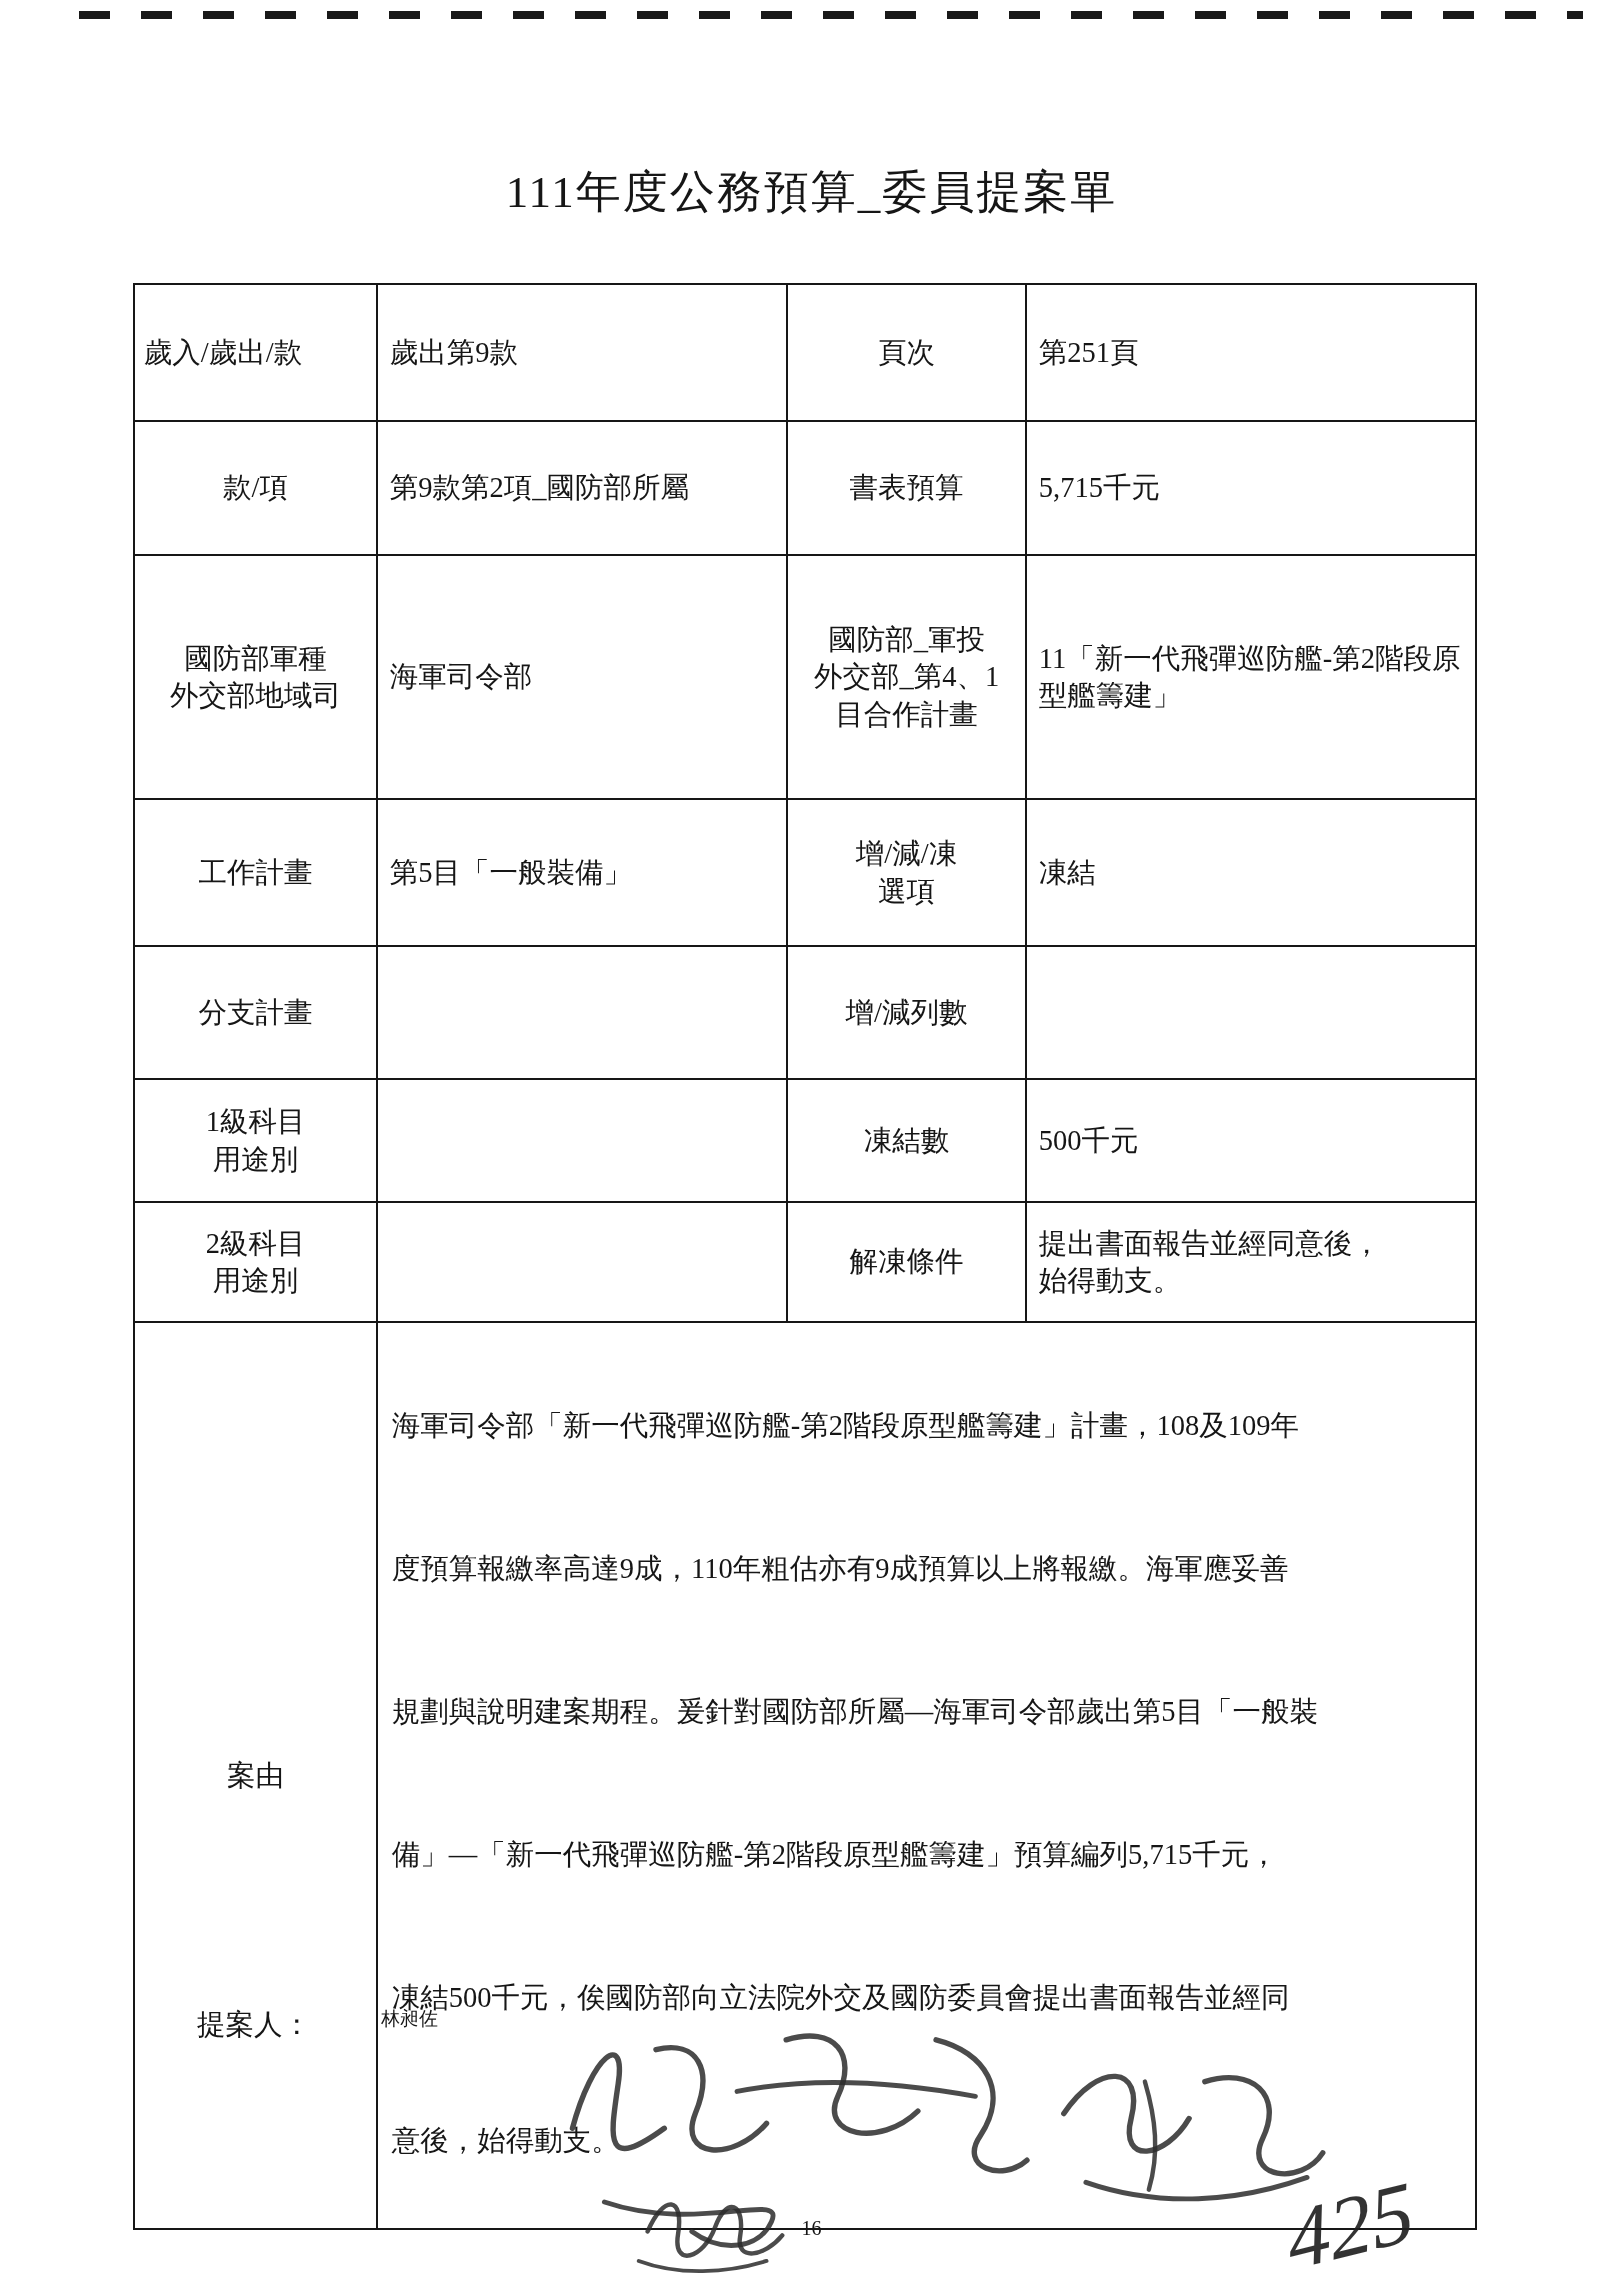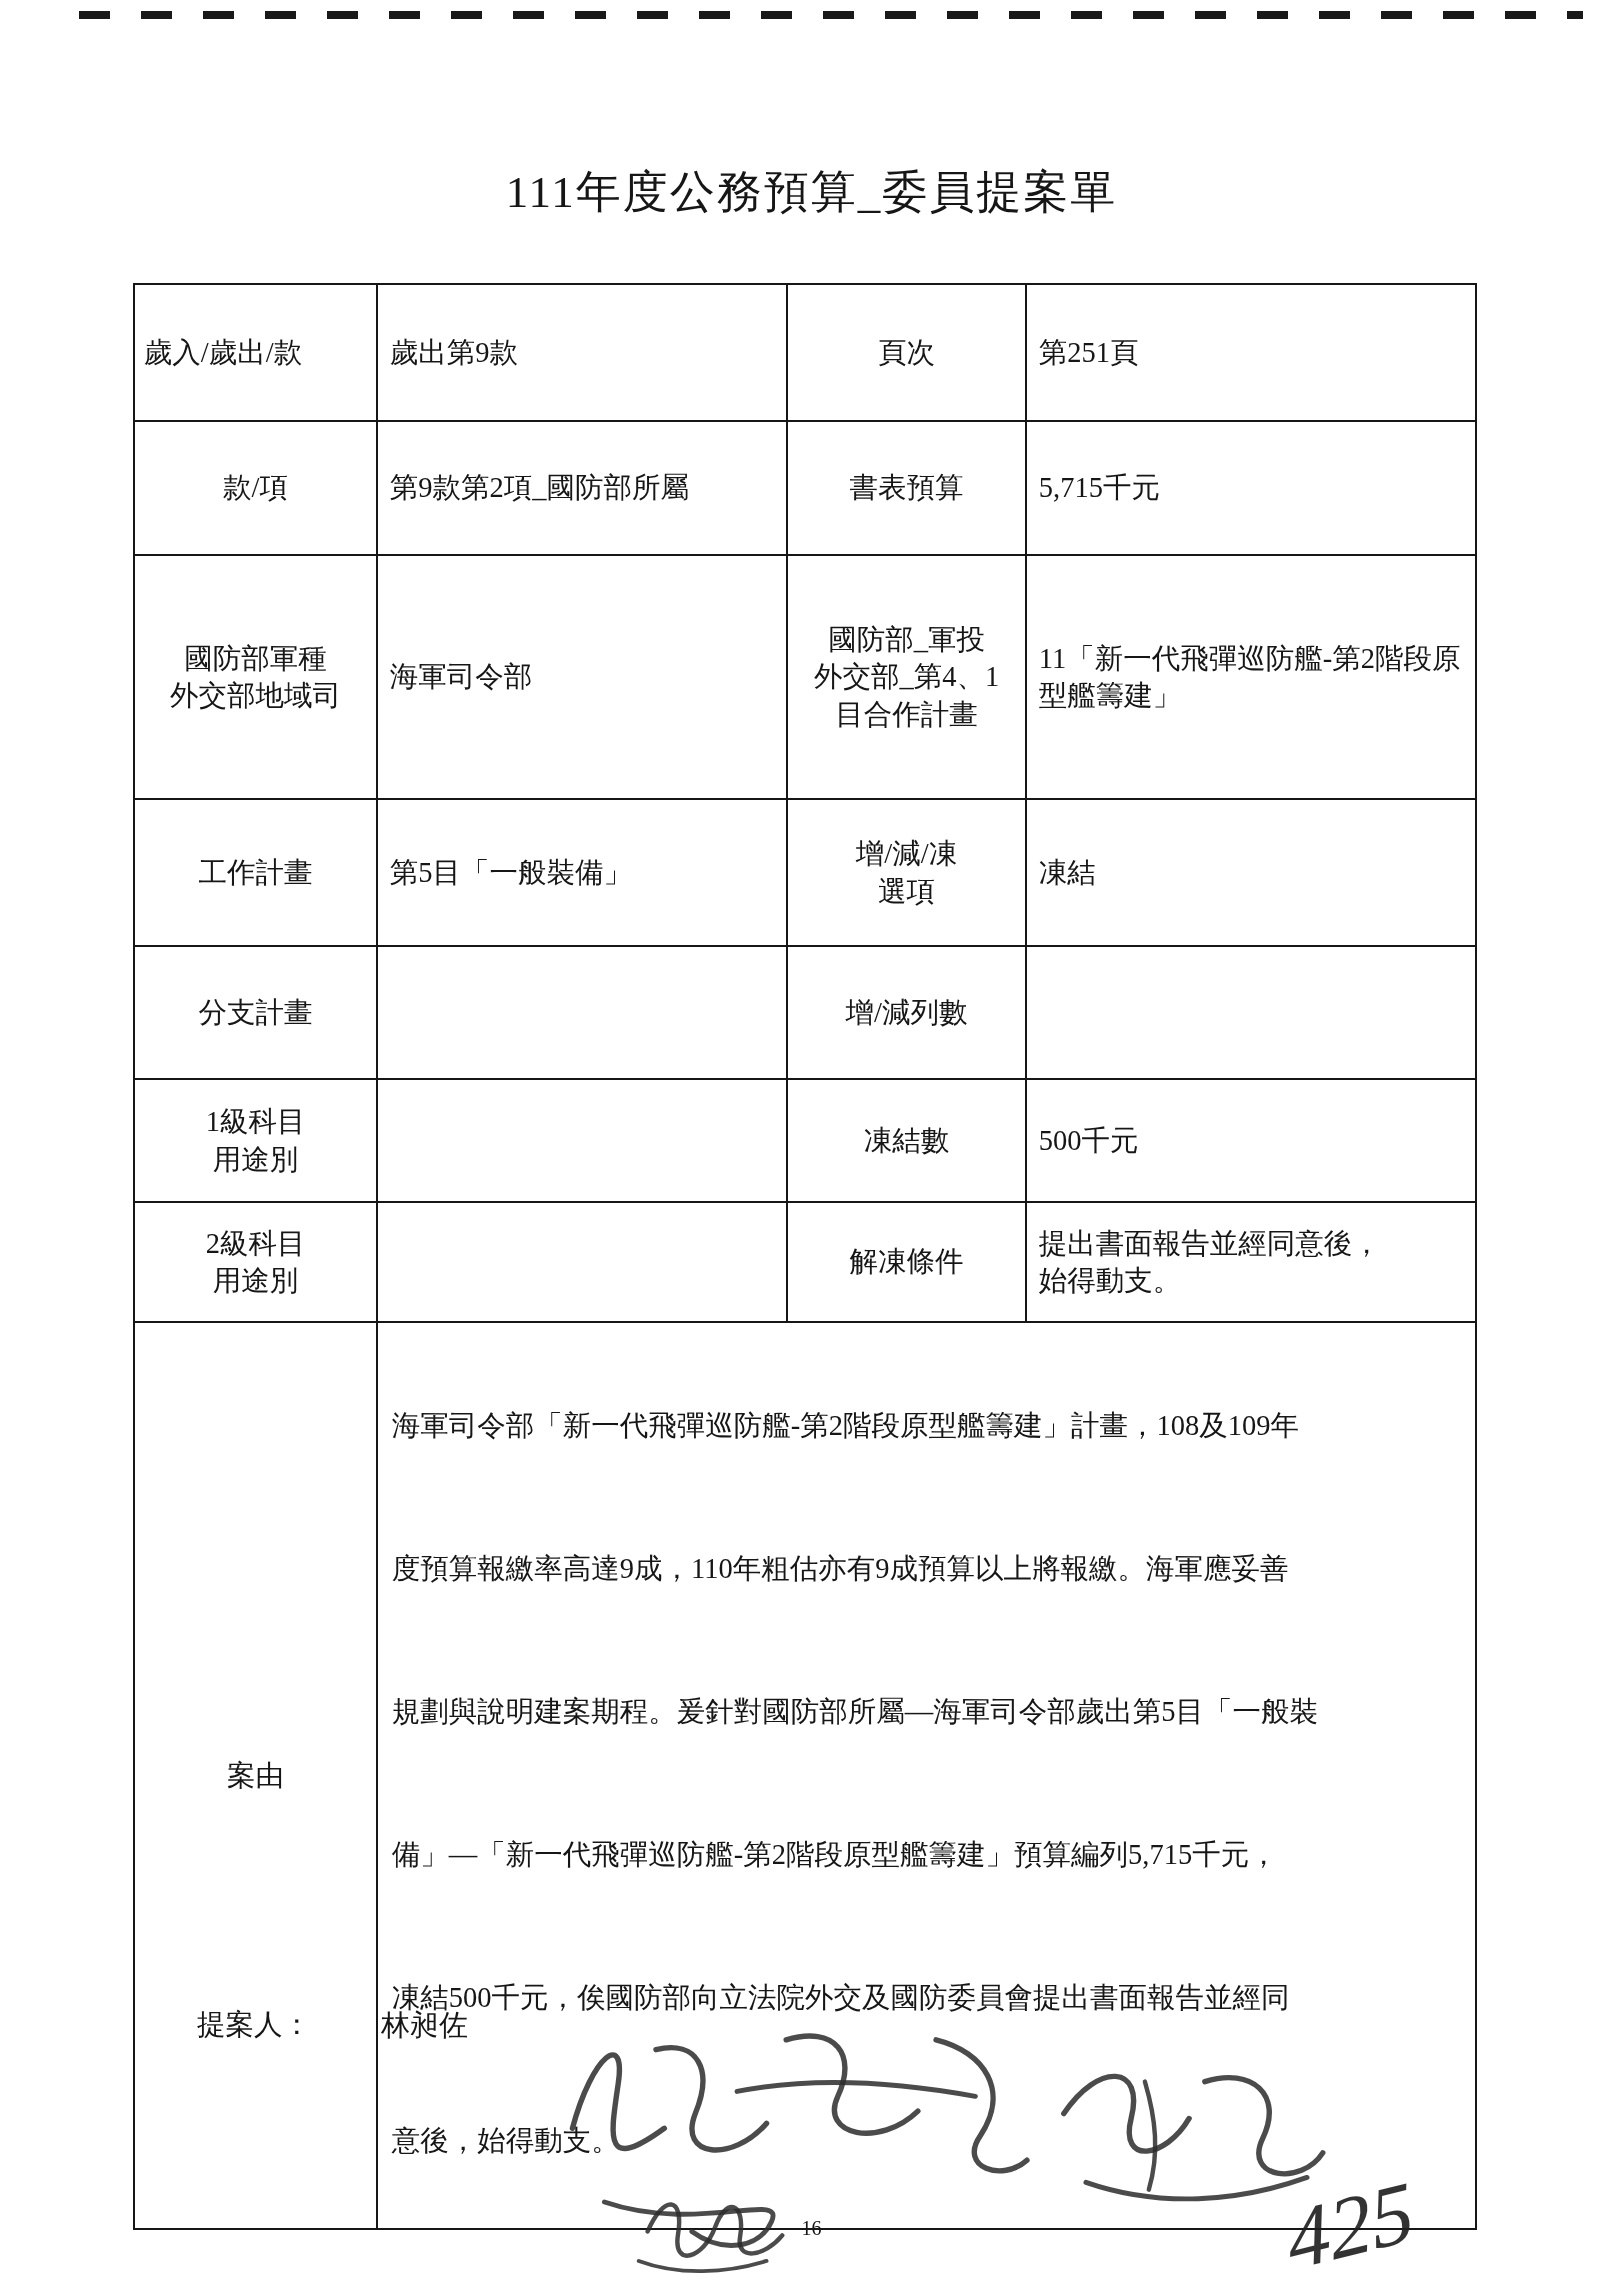--- a/index.html
+++ b/index.html
@@ -50,21 +50,21 @@
   td.lab-left { text-align: left; padding-left: 8.8px; }
   td.val { text-align: left; padding: 4.9px 8.8px 4.9px 11.8px; line-height: 1.3; }
   td.case-label { text-align: center; }
   td.case-text { vertical-align: top; padding: 14.7px 9.8px 0 13.8px; }
   .case-line {
     line-height: 111px;
     height: 111px;
     white-space: nowrap;
   }
   .proposer-label { position: absolute; top: 2006px; left: 197px;  font-size: 28.5px; }
-  .proposer-name  { position: absolute; top: 2006px; left: 381px;  font-size: 29px; }
+  .proposer-name  { position: absolute; top: 2006px; left: 381px;  font-size: 19px; }
   .page-num {
     position: absolute;
     top: 2217px; left: 0;
     width: 100%;
     text-align: center;
     font-size: 20px;
   }
   svg.signatures {
     position: absolute;
     top: 1966px; left: 0;

